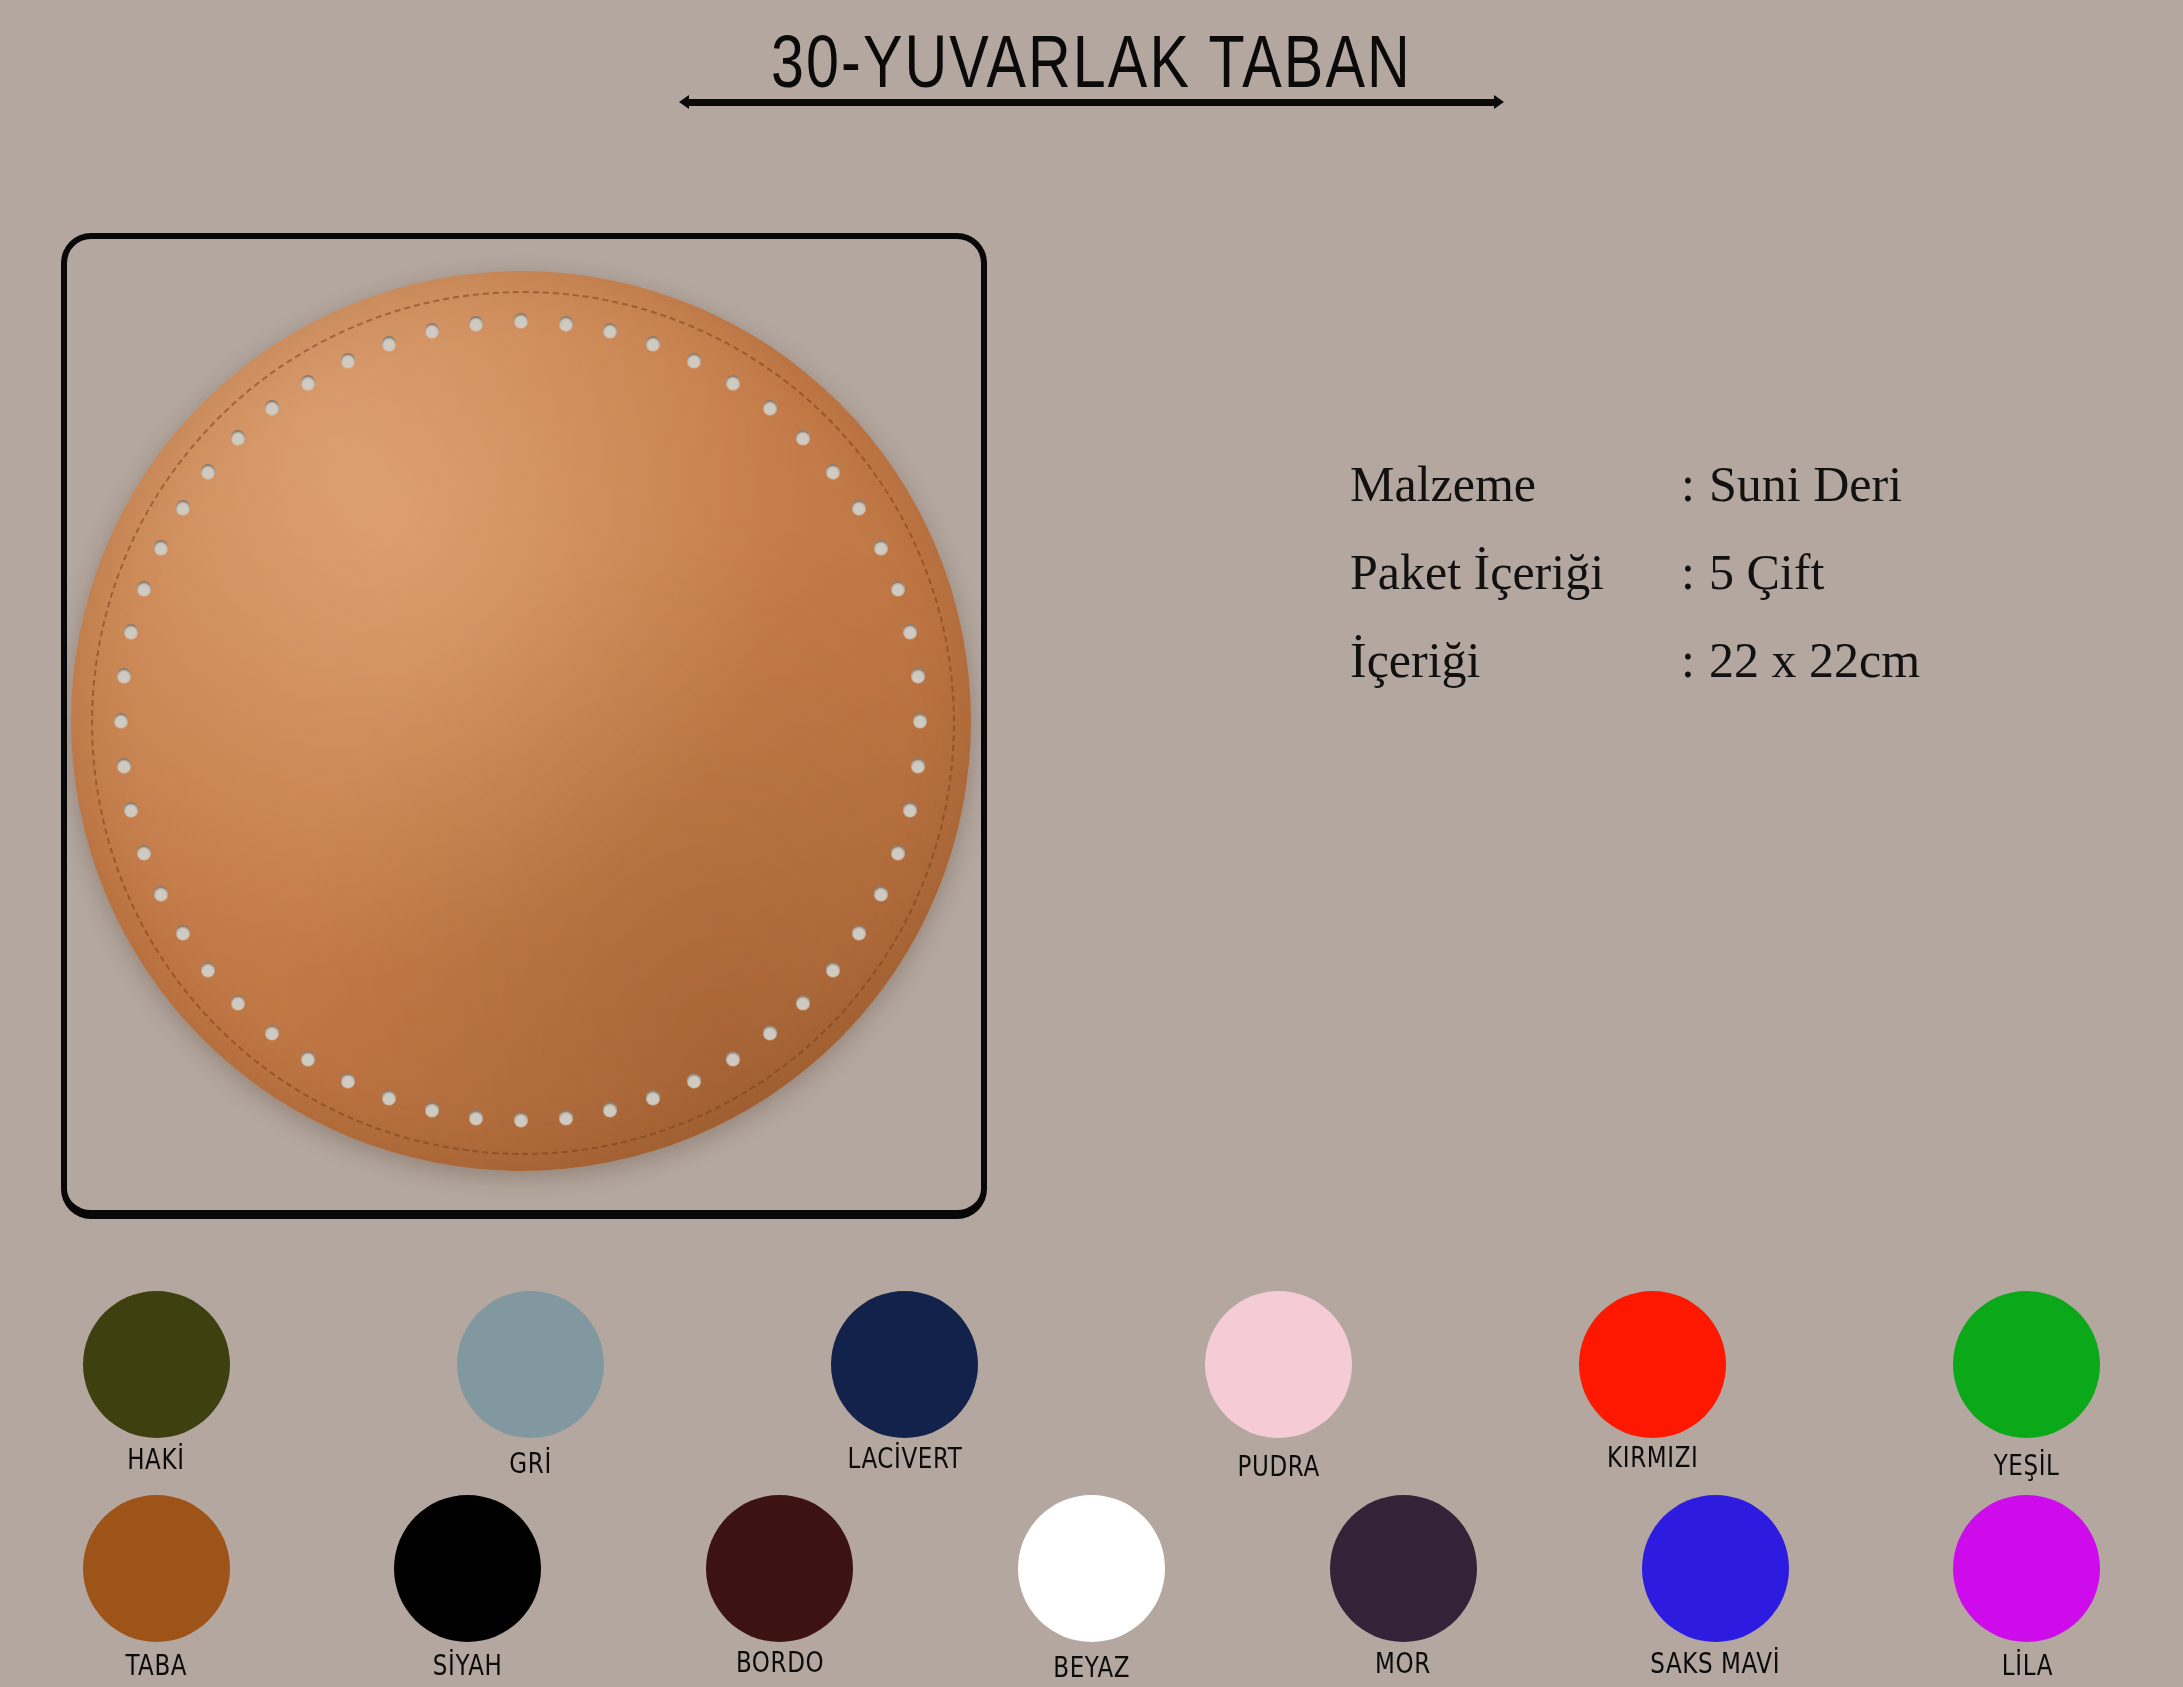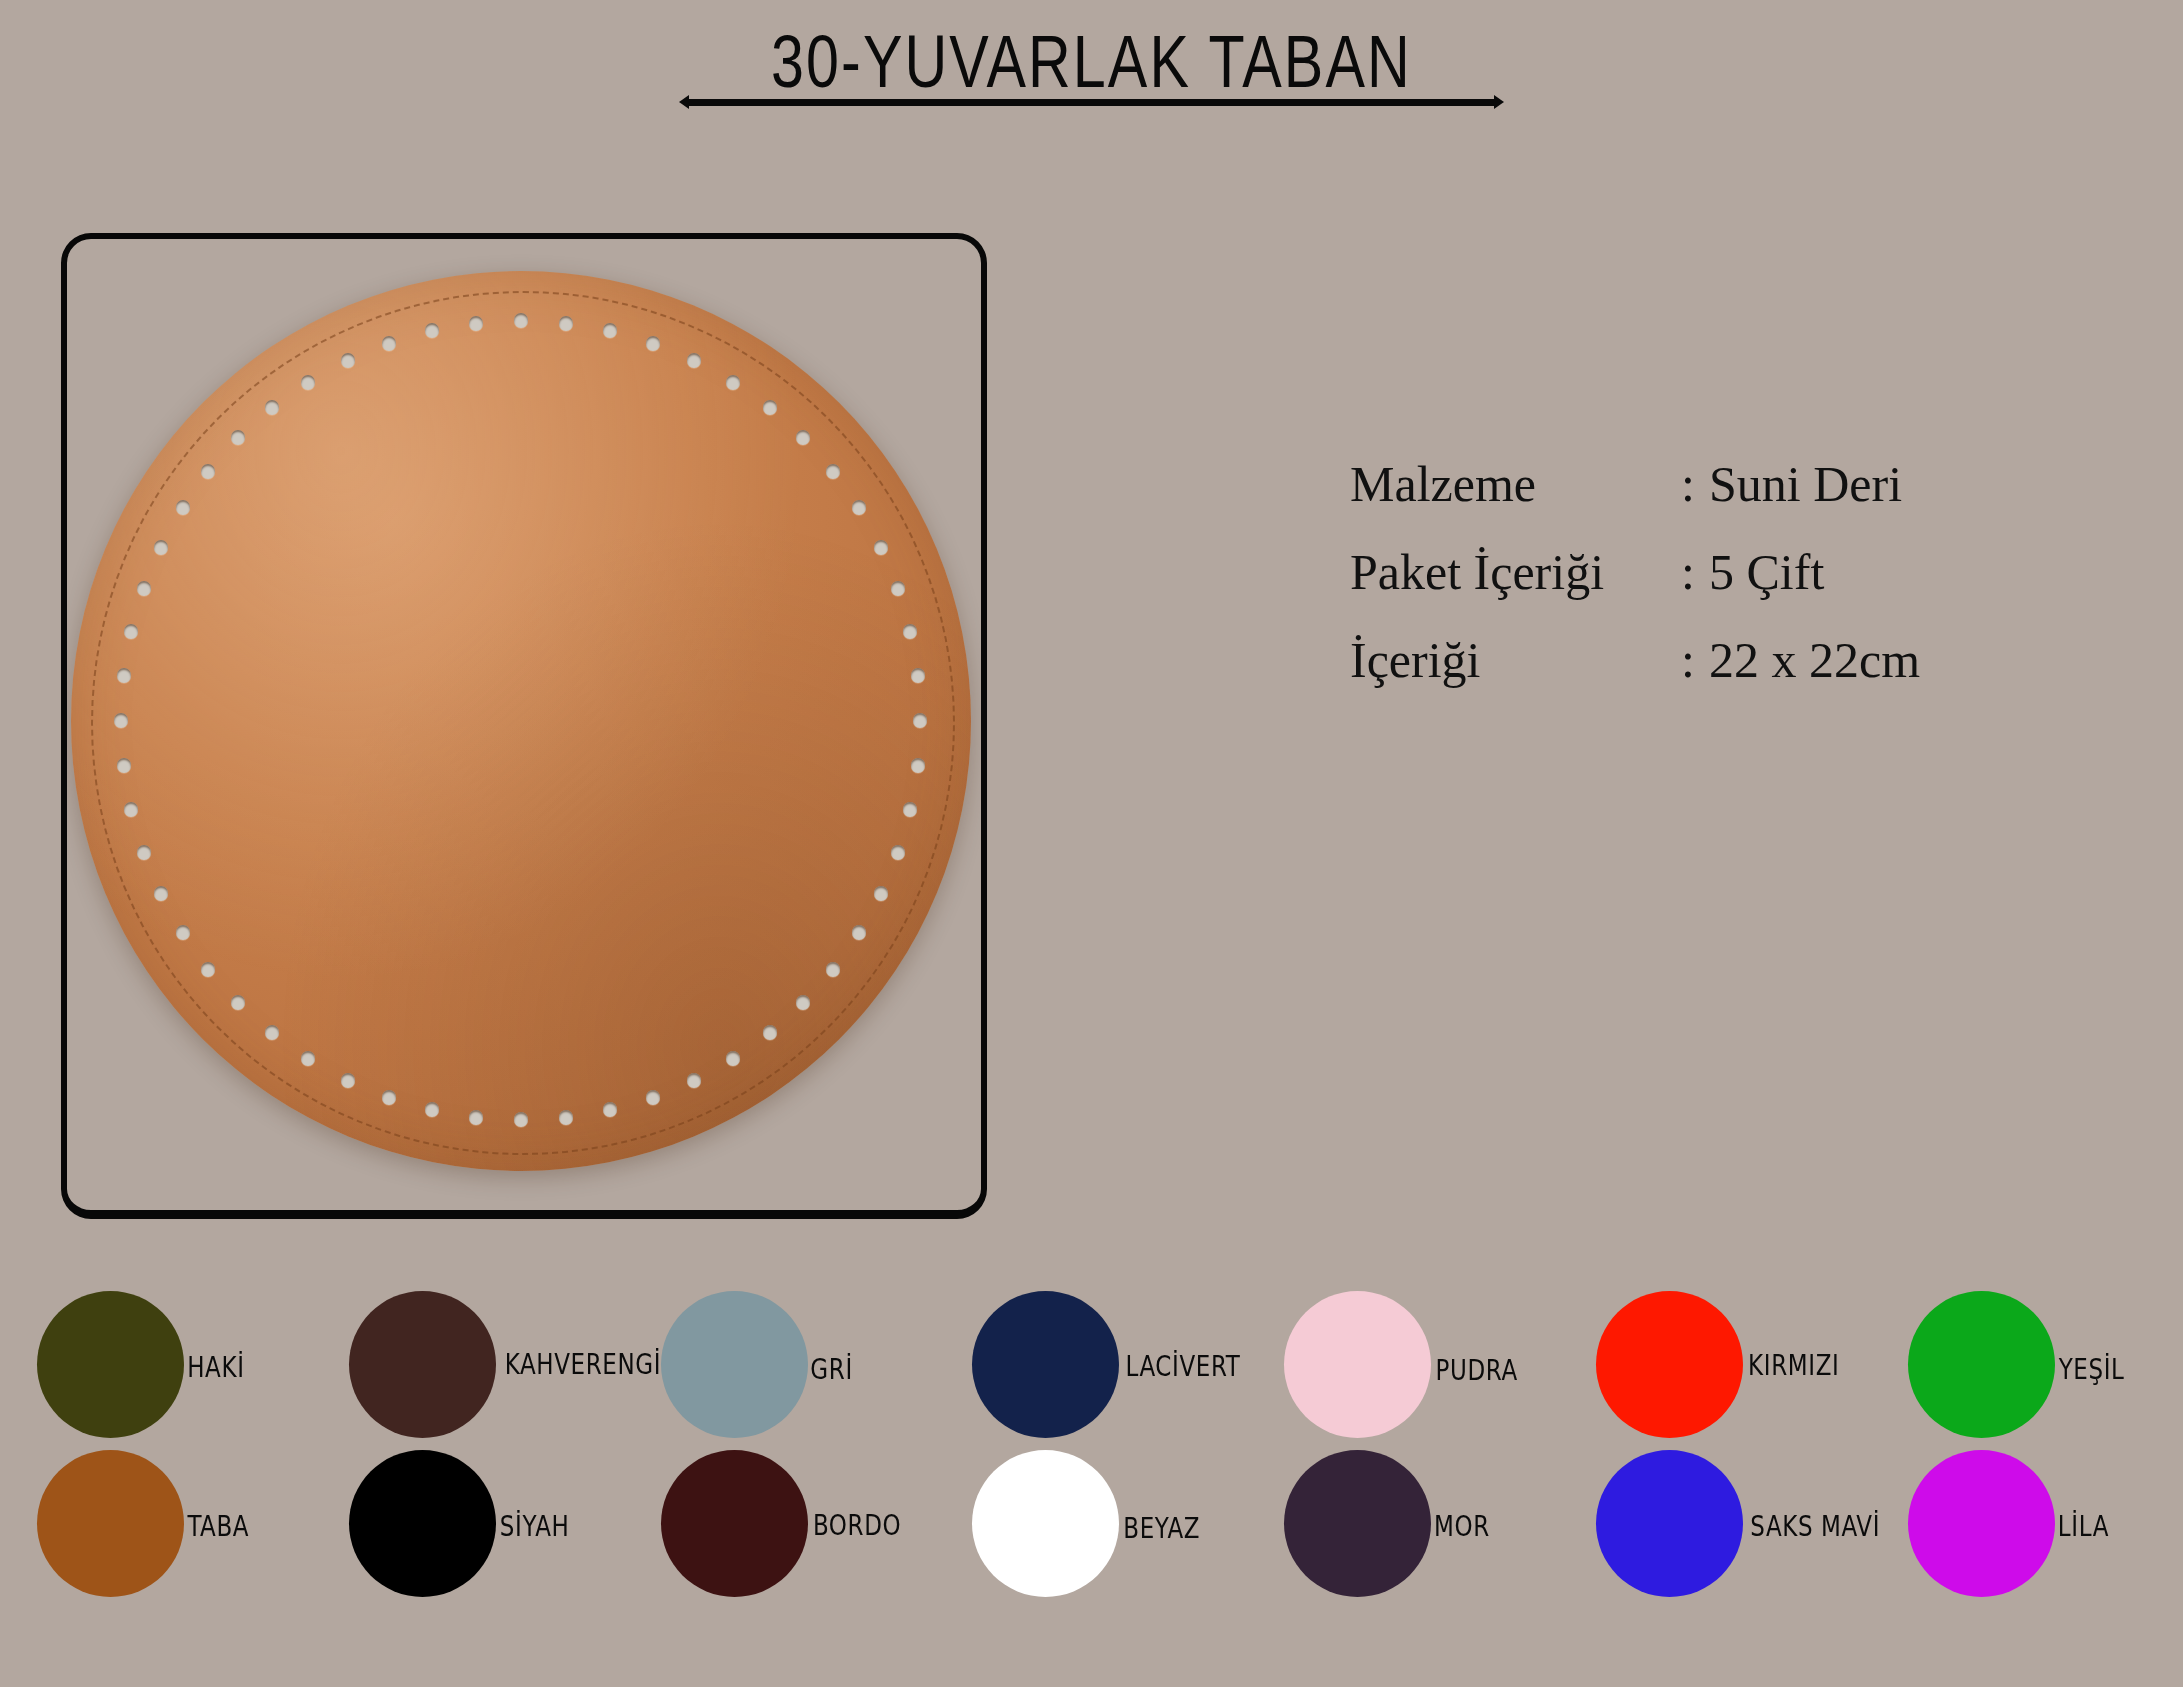--- a/index.html
+++ b/index.html
@@ -181,20 +181,21 @@
     display: flex;
     width: 2183px;
     padding: 0 37px;
     box-sizing: border-box;
     justify-content: space-between;
     margin-bottom: 12px;
   }
   .swatch-cell {
     width: 238px;
     display: flex;
+    flex-direction: column;
     align-items: center;
     position: relative;
   }
   .swatch-dot {
     width: 147px;
     height: 147px;
     border-radius: 50%;
     flex: none;
   }
   .swatch-label {
@@ -300,24 +301,20 @@
   </div>
 </div>
 
 <div class="swatch-grid">
   <div class="swatch-row" id="swatch-row-1">
       <div class="swatch-cell">
         <div class="swatch-dot" style="background: rgb(63, 64, 15);"></div>
         <div class="swatch-label" style="margin-top: 5.3px;">HAKİ</div>
       </div>
       <div class="swatch-cell">
-        <div class="swatch-dot" style="background: rgb(65, 37, 32);"></div>
-        <div class="swatch-label" style="margin-top: 0px;">KAHVERENGİ</div>
-      </div>
-      <div class="swatch-cell">
         <div class="swatch-dot" style="background: rgb(129, 152, 160);"></div>
         <div class="swatch-label" style="margin-top: 9.3px;">GRİ</div>
       </div>
       <div class="swatch-cell">
         <div class="swatch-dot" style="background: rgb(19, 34, 75);"></div>
         <div class="swatch-label" style="margin-top: 4px;">LACİVERT</div>
       </div>
       <div class="swatch-cell">
         <div class="swatch-dot" style="background: rgb(245, 203, 213);"></div>
         <div class="swatch-label" style="margin-top: 12px;">PUDRA</div>

